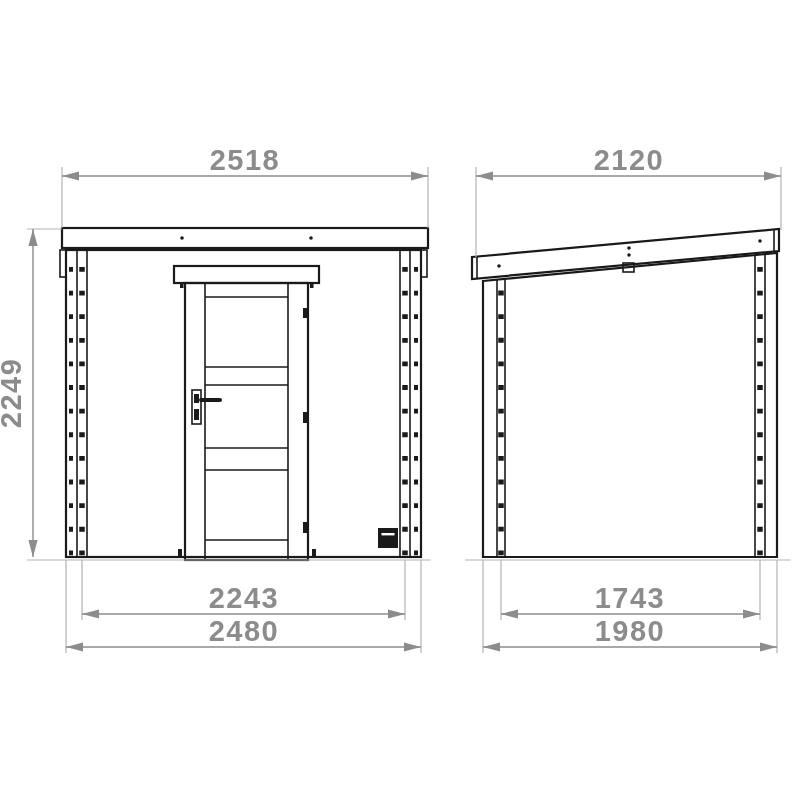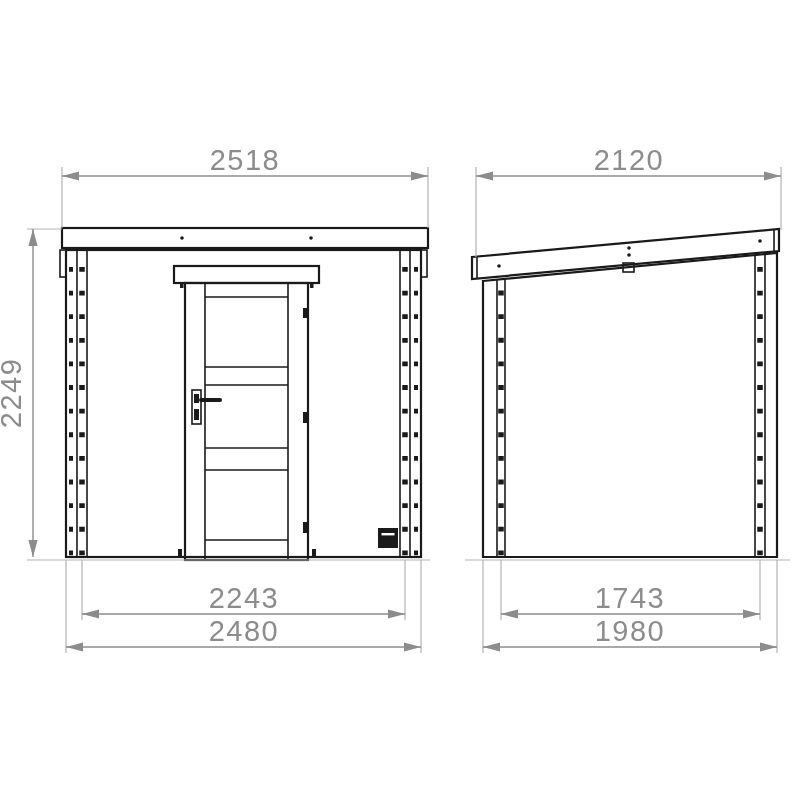--- a/index.html
+++ b/index.html
@@ -1,16 +1,16 @@
 <!DOCTYPE html>
 <html><head>
 <meta charset="utf-8">
 <style>
   html,body{margin:0;padding:0;background:#ffffff;}
-  .stage{width:800px;height:696px;position:relative;background:#ffffff;overflow:hidden;}
+  .stage{width:800px;height:696px;position:relative;background:#ffffff;overflow:hidden;font-weight:bold;}
   svg{display:block;}
   .dim-text{
     font-family:"Liberation Sans","DejaVu Sans",sans-serif;
     font-size:29px;
     fill:#8c8c8c;
     letter-spacing:1.5px;
     text-anchor:middle;
   }
   .dim-line{stroke:#8c8c8c;stroke-width:1.4;fill:none;}
   .ext-line{stroke:#b3b3b3;stroke-width:1.2;fill:none;}

